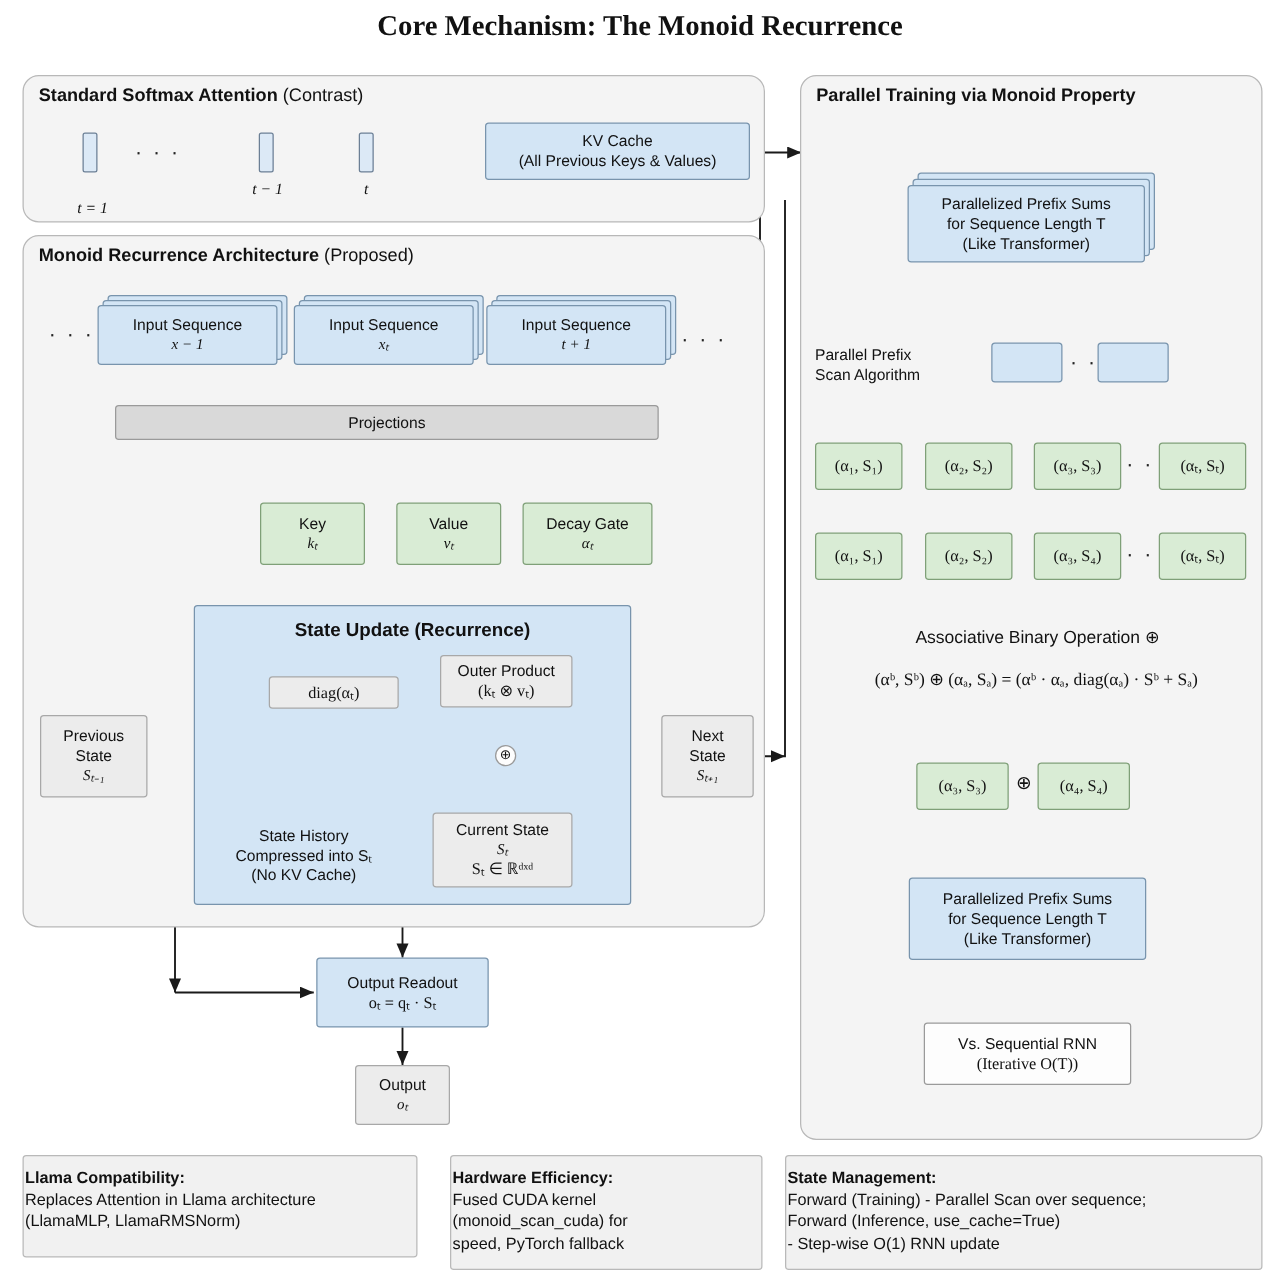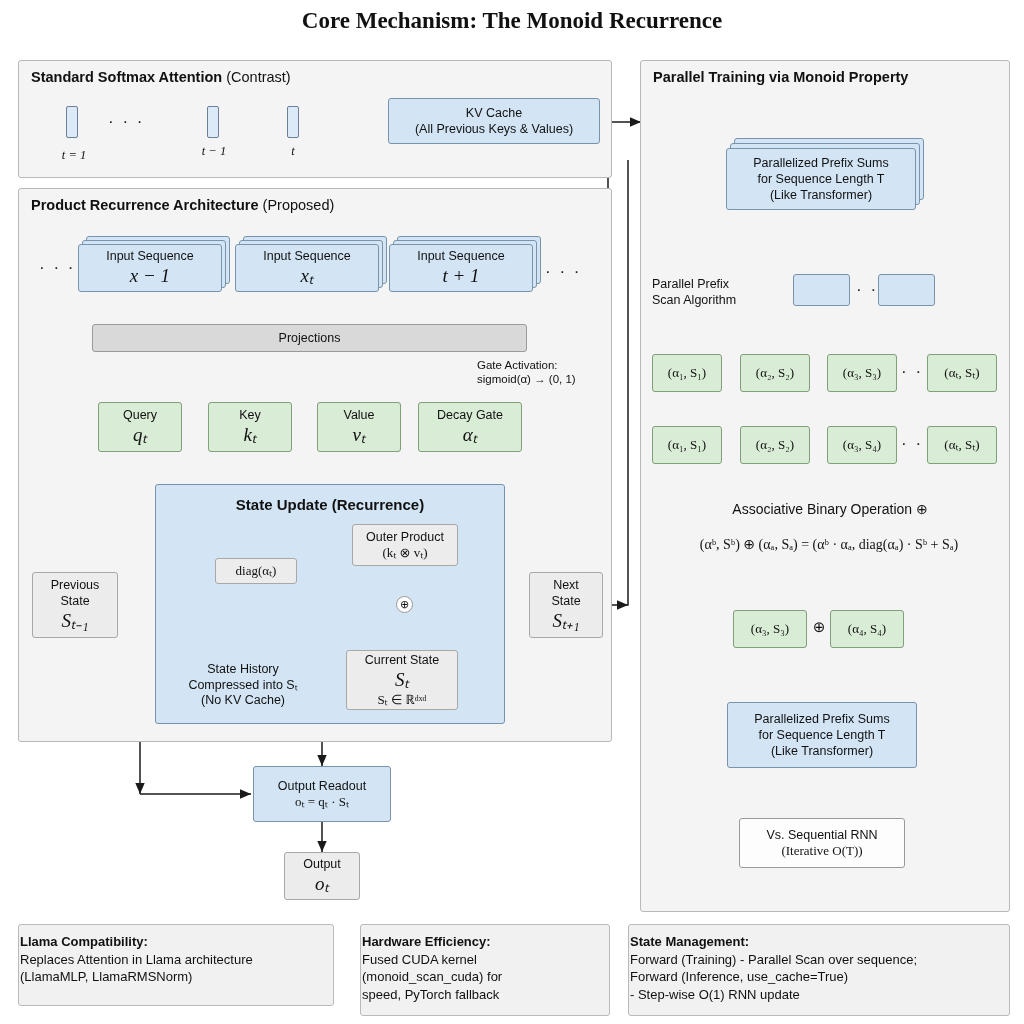--- a/index.html
+++ b/index.html
@@ -16,21 +16,21 @@
     position: absolute; left: 0; top: 8px; width: 1024px;
     text-align: center;
     font-size: 23px; font-weight: bold;
     font-family: "Liberation Serif", serif;
   }
 
   .panel {
     position: absolute;
     border: 1px solid #b8b8b8;
     background: #f4f4f4;
-    border-radius: 3px;
+    border-radius: 13px;
   }
   .panel-title {
     position: absolute; top: 8px; left: 12px;
     font-size: 14.5px; font-weight: bold;
     white-space: nowrap;
   }
   .panel-title .sub { font-weight: normal; }
 
   .box {
     position: absolute;
@@ -44,21 +44,21 @@
     line-height: 1.28;
     background: #fff;
     padding: 2px 4px;
   }
   .blue  { background: #d3e5f5; border-color: #7894ad; }
   .green { background: #d9ecd5; border-color: #7fa078; }
   .gray  { background: #d9d9d9; border-color: #9a9a9a; }
   .lightgray { background: #ececec; border-color: #a8a8a8; }
   .white { background: #fdfdfd; border-color: #9a9a9a; }
 
-  .math { font-family: "Liberation Serif", serif; font-style: italic; font-size: 19px; }
+  .math { font-family: "Liberation Serif", serif; font-style: italic; font-size: 12px; }
   .mathn { font-family: "Liberation Serif", serif; font-size: 13px; }
   .bold { font-weight: bold; }
 
   .label {
     position: absolute;
     font-size: 12.5px;
     line-height: 1.25;
     text-align: center;
   }
   .label.left { text-align: left; }
@@ -184,32 +184,32 @@
       <span>Standard Softmax Attention</span>
       <span class="sub">(Contrast)</span>
     </div>
   </div>
 
   <div class="tick" style="left:66px; top:106px; width:12px; height:32px;"></div>
   <div class="dots" style="left:108px; top:112px;">· · ·</div>
   <div class="tick" style="left:207px; top:106px; width:12px; height:32px;"></div>
   <div class="tick" style="left:287px; top:106px; width:12px; height:32px;"></div>
 
-  <div class="label math" style="left:44px; top:148px; width:60px;">t = 1</div>
+  <div class="label math" style="left:44px; top:159px; width:60px;">t = 1</div>
   <div class="label math" style="left:183px; top:144px; width:62px;">t − 1</div>
   <div class="label math" style="left:265px; top:144px; width:56px;">t</div>
 
   <div class="box blue" style="left:388px; top:98px; width:212px; height:46px;">
     <div>KV Cache</div>
     <div>(All Previous Keys &amp; Values)</div>
   </div>
 
   <div class="panel" style="left:18px; top:188px; width:592px; height:552px;">
     <div class="panel-title">
-      <span>Product Recurrence Architecture</span>
+      <span>Monoid Recurrence Architecture</span>
       <span class="sub">(Proposed)</span>
     </div>
   </div>
 
   <div class="stack" style="left:78px; top:236px; width:152px; height:58px;">
     <div class="sh" style="left:8px; top:0; width:144px; height:48px;"></div>
     <div class="sh" style="left:4px; top:4px; width:144px; height:48px;"></div>
   </div>
   <div class="box blue" style="left:78px; top:244px; width:144px; height:48px;">
     <div>Input Sequence</div>
@@ -234,47 +234,39 @@
     <div class="math">t + 1</div>
   </div>
 
   <div class="dots" style="left:39px; top:258px;">· · ·</div>
   <div class="dots" style="left:545px; top:262px;">· · ·</div>
 
   <div class="box gray" style="left:92px; top:324px; width:435px; height:28px;">
     <div>Projections</div>
   </div>
 
-  <div class="label left sublabel" style="left:477px; top:358px; width:150px;">
-    <div>Gate Activation:</div>
-    <div>sigmoid(α) → (0, 1)</div>
-  </div>
-
-  <div class="box green" style="left:98px; top:402px; width:84px; height:50px;">
-    <div>Query</div>
-    <div class="math">qₜ</div>
-  </div>
+
   <div class="box green" style="left:317px; top:402px; width:84px; height:50px;">
     <div>Value</div>
     <div class="math">vₜ</div>
   </div>
   <div class="box green" style="left:208px; top:402px; width:84px; height:50px;">
     <div>Key</div>
     <div class="math">kₜ</div>
   </div>
   <div class="box green" style="left:418px; top:402px; width:104px; height:50px;">
     <div>Decay Gate</div>
     <div class="math">αₜ</div>
   </div>
 
   <div class="box blue" style="left:155px; top:484px; width:350px; height:240px; justify-content:flex-start; padding-top:10px;">
     <div class="bold" style="font-size:15px; margin-bottom:8px;">State Update (Recurrence)</div>
   </div>
 
-  <div class="box lightgray" style="left:215px; top:558px; width:82px; height:26px;">
+  <div class="box lightgray" style="left:215px; top:541px; width:104px; height:26px;">
     <div class="mathn">diag(αₜ)</div>
   </div>
   <div class="box lightgray" style="left:352px; top:524px; width:106px; height:42px;">
     <div>Outer Product</div>
     <div class="mathn">(kₜ ⊗ vₜ)</div>
   </div>
 
   <div class="box white" style="left:396px; top:596px; width:17px; height:17px; border-radius:50%; font-size:11px; padding:0;">
     <div>⊕</div>
   </div>

